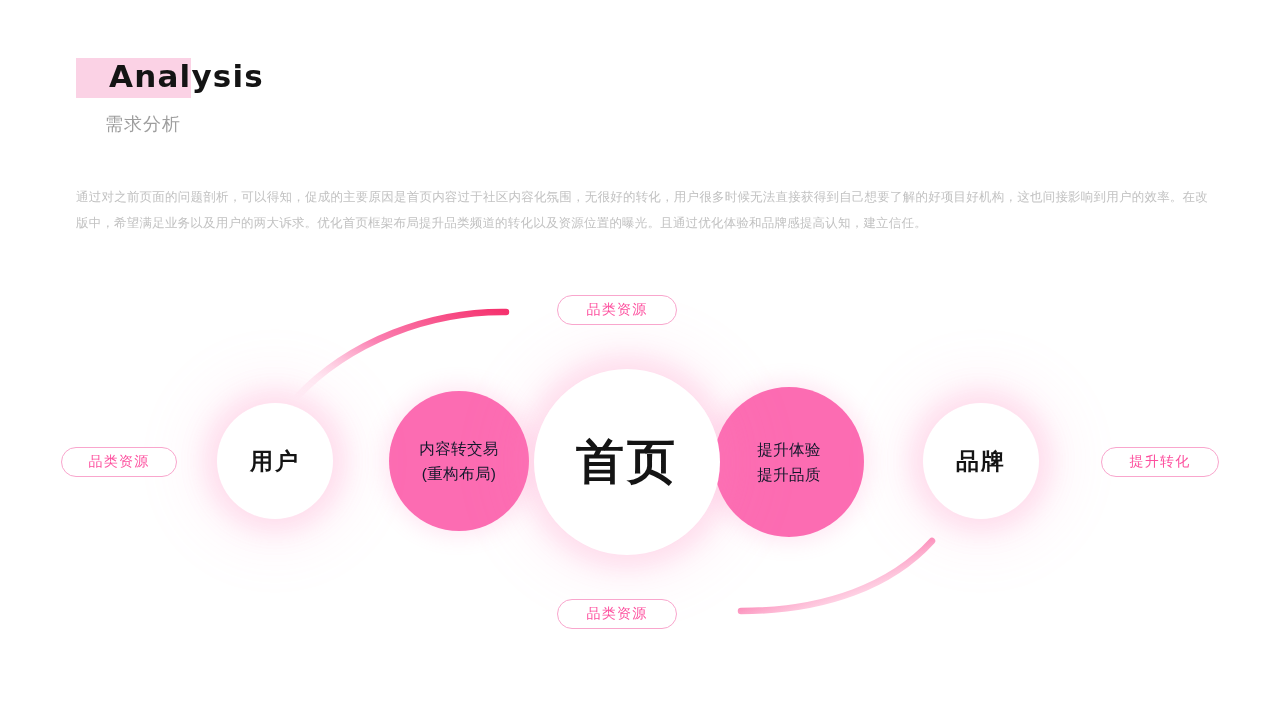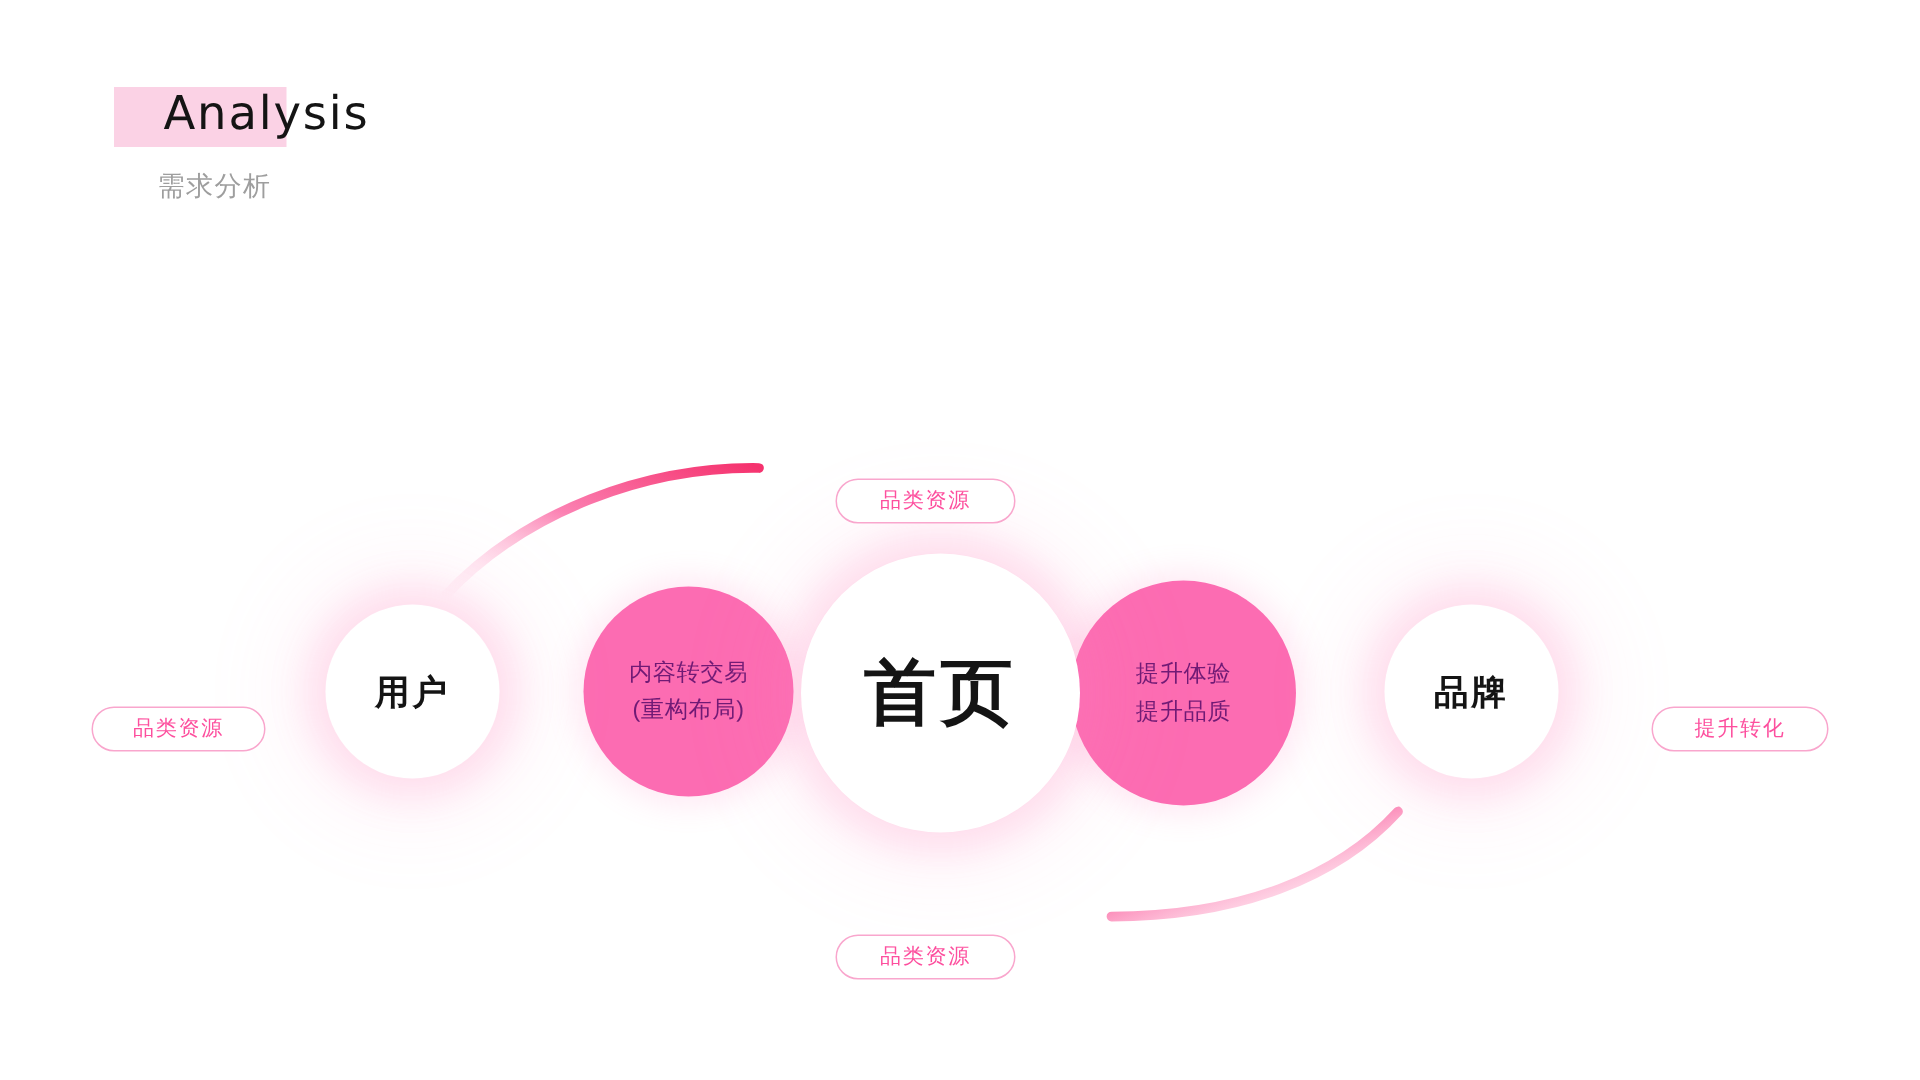--- a/index.html
+++ b/index.html
@@ -44,21 +44,21 @@
     background: #fbd2e5;
     z-index: 0;
   }
   .page-title {
     position: relative;
     z-index: 1;
     display: inline-block;
     margin: 0;
     padding-left: 33px;
     font-size: 31px;
-    font-weight: normal;
+    font-weight: bold;
     letter-spacing: 1.2px;
     color: #141414;
     line-height: 52px;
     font-family: "DejaVu Sans", "Liberation Sans", sans-serif;
   }
   .page-subtitle {
     position: absolute;
     left: 29px;
     top: 62px;
     font-size: 18px;
@@ -110,21 +110,21 @@
   .circle-white {
     background: #ffffff;
     box-shadow: 0 0 26px 12px rgba(255, 120, 185, 0.20),
                 0 0 60px 26px rgba(255, 150, 200, 0.10);
     color: #141414;
     font-weight: bold;
     align-items: center;
   }
   .circle-pink {
     background: #fc6cb2;
-    color: #701a75;
+    color: #0f172a;
     box-shadow: 0 0 20px 6px rgba(255, 120, 185, 0.16);
   }
 
   
   #node-user {
     left: 217px; top: 403px;
     width: 116px; height: 116px;
     font-size: 23px;
     letter-spacing: 2px;
     z-index: 4;
@@ -174,40 +174,40 @@
     font-size: 14px;
     letter-spacing: 1.2px;
     display: flex;
     align-items: center;
     justify-content: center;
     background: #ffffff;
     box-sizing: border-box;
     z-index: 7;
     pointer-events: auto;
     white-space: nowrap;
-    margin-top: 24px;
   }
   #pill-left   { left: 61px;   top: 447px; width: 116px; height: 30px; }
   #pill-top    { left: 557px;  top: 295px; width: 120px; height: 30px; }
   #pill-bottom { left: 557px;  top: 599px; width: 120px; height: 30px; }
   #pill-right  { left: 1101px; top: 447px; width: 118px; height: 30px; }
 </style>
 </head>
 <body>
 
 <div id="page">
 
   <div class="header-block">
     <div class="title-wrap">
       <div class="title-highlight"></div>
       <h1 class="page-title">Analysis</h1>
     </div>
     <div class="page-subtitle">需求分析</div>
   </div>
 
+  <p class="intro-paragraph">通过对之前页面的问题剖析，可以得知，促成的主要原因是首页内容过于社区内容化氛围，无很好的转化，用户很多时候无法直接获得到自己想要了解的好项目好机构，这也间接影响到用户的效率。在改版中，希望满足业务以及用户的两大诉求。优化首页框架布局提升品类频道的转化以及资源位置的曝光。且通过优化体验和品牌感提高认知，建立信任。</p>
 
   <div class="diagram">
 
     <svg class="arc-layer" viewBox="0 0 1280 720" width="1280" height="720" xmlns="http://www.w3.org/2000/svg">
       <defs>
         <linearGradient id="gradTop" x1="0" y1="1" x2="1" y2="0" gradientUnits="objectBoundingBox">
           <stop offset="0%" stop-color="#ffd9e9" stop-opacity="0"></stop>
           <stop offset="18%" stop-color="#ffd3e6" stop-opacity="0.55"></stop>
           <stop offset="52%" stop-color="#fb7aae" stop-opacity="0.95"></stop>
           <stop offset="100%" stop-color="#f5326e" stop-opacity="1"></stop>

